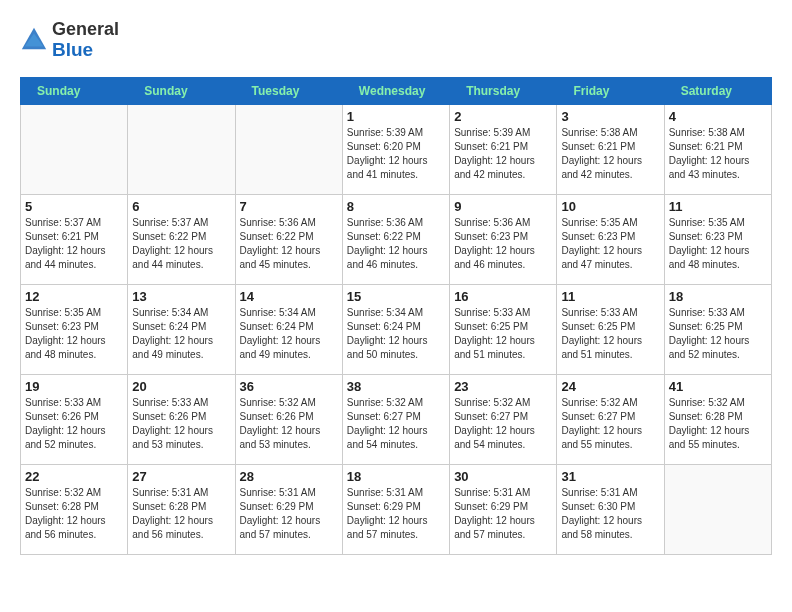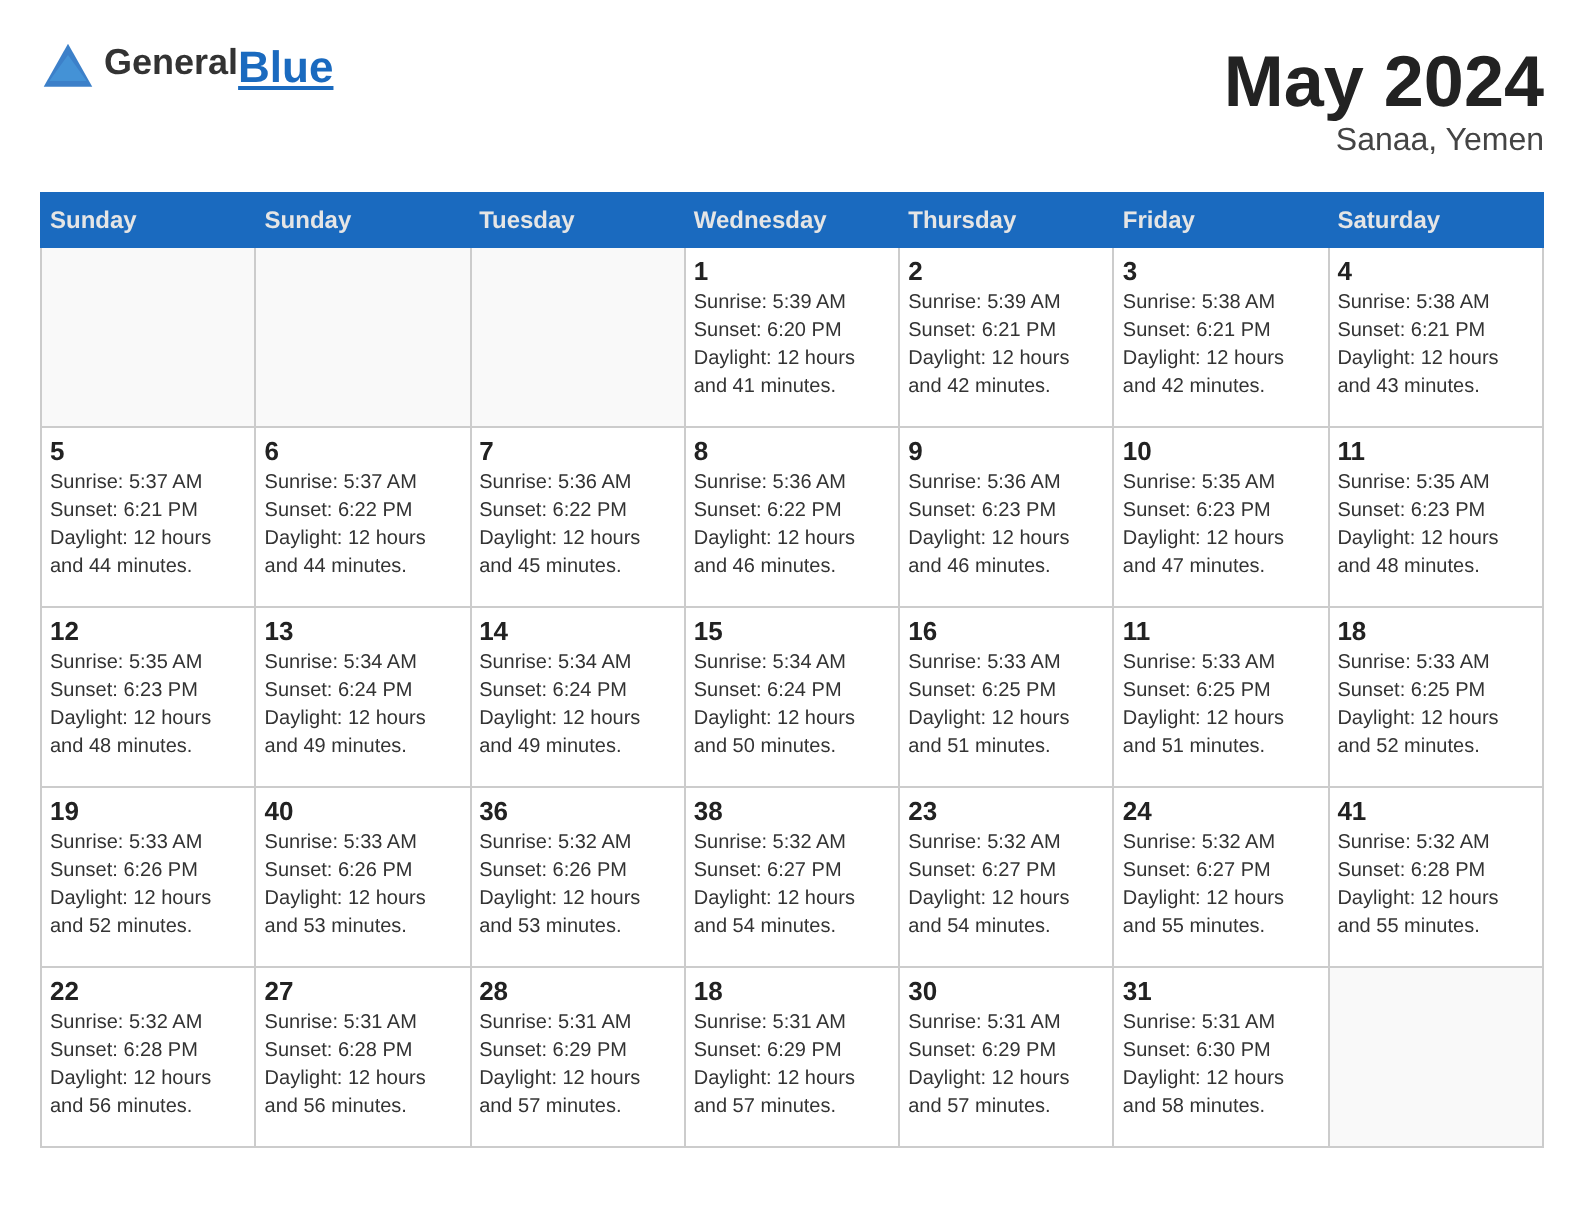--- a/index.html
+++ b/index.html
@@ -16,33 +16,32 @@
       align-items: flex-start;
       margin-bottom: 16px;
     }
     .logo {
       display: flex;
       align-items: center;
       gap: 4px;
     }
     .logo-text {
       display: flex;
-      flex-direction: row;
+      flex-direction: column;
       line-height: 1.1;
     }
     .logo-general {
       font-size: 18px;
       font-weight: bold;
       color: #333;
     }
     .logo-blue {
-      font-size: 22px;
+      font-size: 19px;
       font-weight: bold;
       color: #1a6abf;
-      text-decoration: underline;
     }
     .logo-icon {
       width: 28px;
       height: 28px;
     }
     .title-section {
       text-align: right;
     }
     .month-year {
       font-size: 36px;
@@ -53,22 +52,22 @@
       font-size: 16px;
       color: #444;
     }
     .calendar {
       width: 100%;
       border-collapse: collapse;
       font-size: 11px;
     }
     .calendar th {
       background-color: #1a6abf;
-      color: #e5e5e5;
-      padding: 6px 4px;
+      color: #86efac;
+      padding: 6px 16px;
       text-align: left;
       font-size: 12px;
       border: 1px solid #1a6abf;
     }
     .calendar td {
       border: 1px solid #ccc;
       vertical-align: top;
       padding: 4px;
       width: calc(100% / 7);
       min-height: 80px;
@@ -100,24 +99,20 @@
   <div class="logo">
     <svg class="logo-icon" viewBox="0 0 30 30" xmlns="http://www.w3.org/2000/svg">
       <polygon points="15,2 28,25 2,25" fill="#1a6abf" opacity="0.85"></polygon>
       <polygon points="15,8 25,22 5,22" fill="#4a9ee0" opacity="0.6"></polygon>
     </svg>
     <div class="logo-text">
       <span class="logo-general">General</span>
       <span class="logo-blue">Blue</span>
     </div>
   </div>
-  <div class="title-section">
-    <div class="month-year">May 2024</div>
-    <div class="location">Sanaa, Yemen</div>
-  </div>
 </div>
 
 <table class="calendar">
   <thead>
     <tr>
     <th>Sunday</th>
         <th>Sunday</th>
         <th>Tuesday</th>
         <th>Wednesday</th>
         <th>Thursday</th>
@@ -263,21 +258,21 @@
       </tr>
       <tr class="week-row">
         <td>
           <span class="day-number">19</span>
           <div class="day-info" style="white-space: pre-line;">Sunrise: 5:33 AM
 Sunset: 6:26 PM
 Daylight: 12 hours
 and 52 minutes.</div>
         </td>
         <td>
-          <span class="day-number">40</span>
+          <span class="day-number">20</span>
           <div class="day-info" style="white-space: pre-line;">Sunrise: 5:33 AM
 Sunset: 6:26 PM
 Daylight: 12 hours
 and 53 minutes.</div>
         </td>
         <td>
           <span class="day-number">36</span>
           <div class="day-info" style="white-space: pre-line;">Sunrise: 5:32 AM
 Sunset: 6:26 PM
 Daylight: 12 hours

